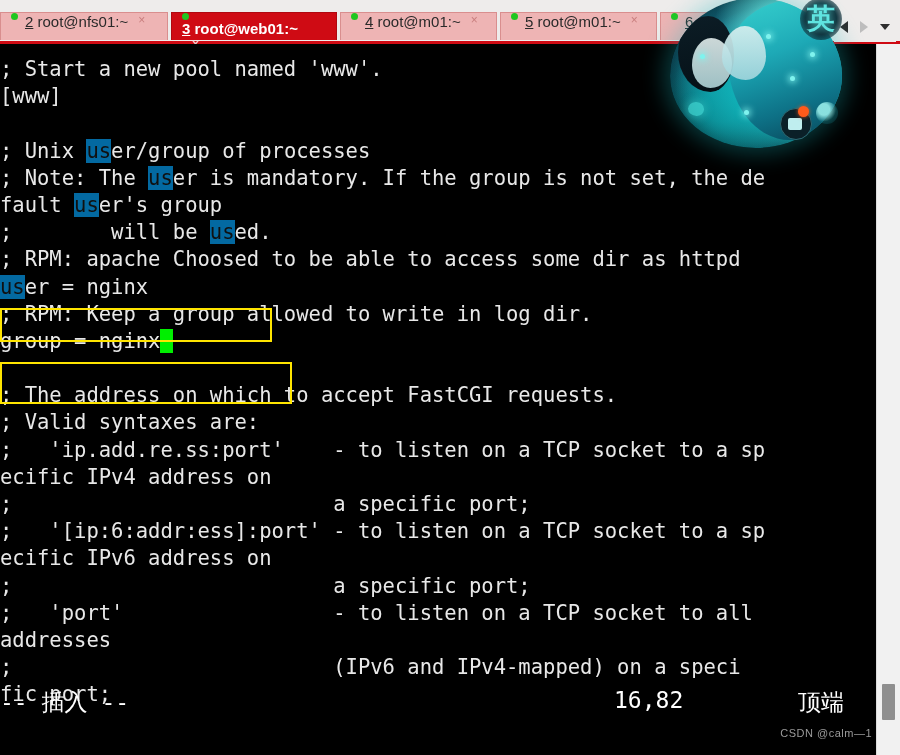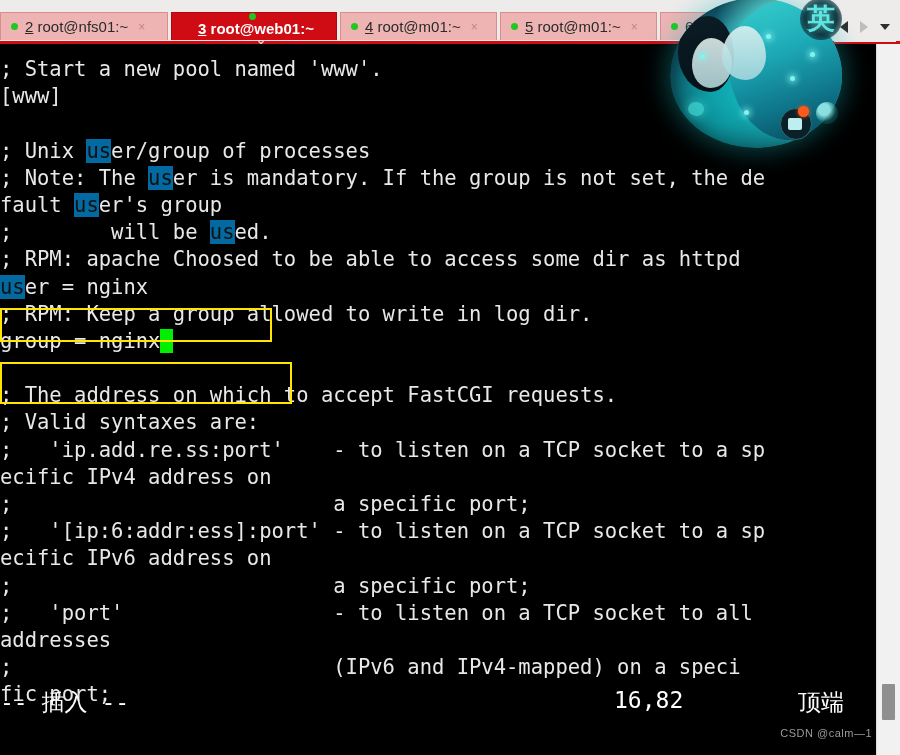--- a/index.html
+++ b/index.html
@@ -40,21 +40,21 @@
     height: 32px;
     display: flex;
     align-items: stretch;
     white-space: nowrap;
   }
   .tab {
     position: relative;
     height: 28px;
     box-sizing: border-box;
     display: flex;
-    align-items: center;
+    align-items: flex-start;
     padding: 0 6px 0 10px;
     margin-right: 3px;
     background: #eeb4b4;
     border: 1px solid #d98e8e;
     border-bottom: none;
     color: #2a2a2a;
     font-family: "Liberation Sans", sans-serif;
     font-size: 15px;
     cursor: default;
   }

